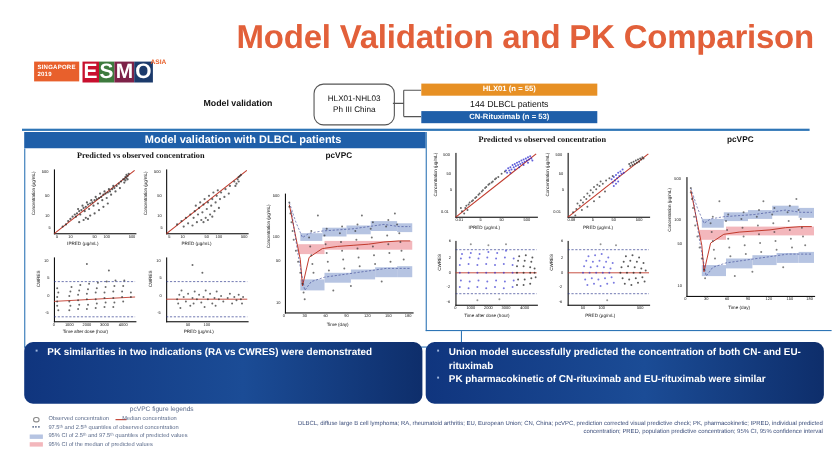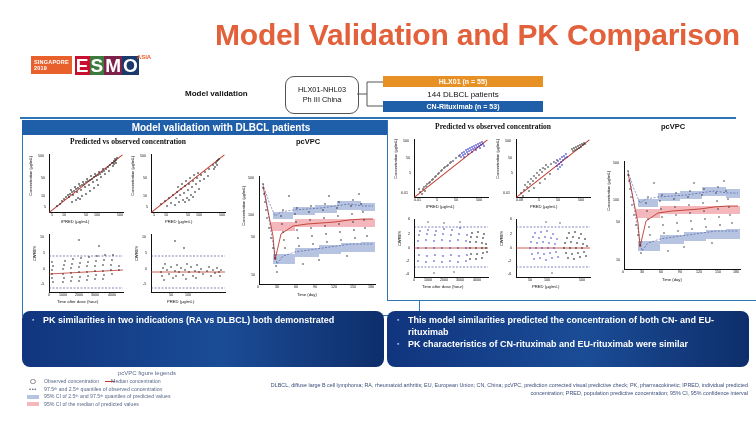--- a/index.html
+++ b/index.html
@@ -957,27 +957,27 @@
           <div class="tick" style="left:115px;top:123px;">150</div>
           <div class="tick" style="left:133px;top:123px;">180</div>
           <div class="axis-x-label" style="left:62px;top:130px;">Time (day)</div>
         </div>
       </div>
     </div>
   </div>
 
   <div class="concl concl-left">
     <ul>
-      <li>PK similarities in two indications (RA vs DLBCL) both demonstrated</li>
+      <li>PK similarities in two indications (RA vs CWRES) were demonstrated</li>
     </ul>
   </div>
   <div class="concl concl-right">
     <ul>
-      <li>This model similarities predicted the concentration of both CN- and EU-rituximab</li>
-      <li>PK characteristics of CN-rituximab and EU-rituximab were similar</li>
+      <li>Union model successfully predicted the concentration of both CN- and EU-rituximab</li>
+      <li>PK pharmacokinetic of CN-rituximab and EU-rituximab were similar</li>
     </ul>
   </div>
 
   <div class="legend">
     <div class="legend-title">pcVPC figure legends</div>
     <div class="legend-row">
       <span class="lg-key">
           <span class="circ"></span>
         </span>
       <span>Observed concentration</span>

